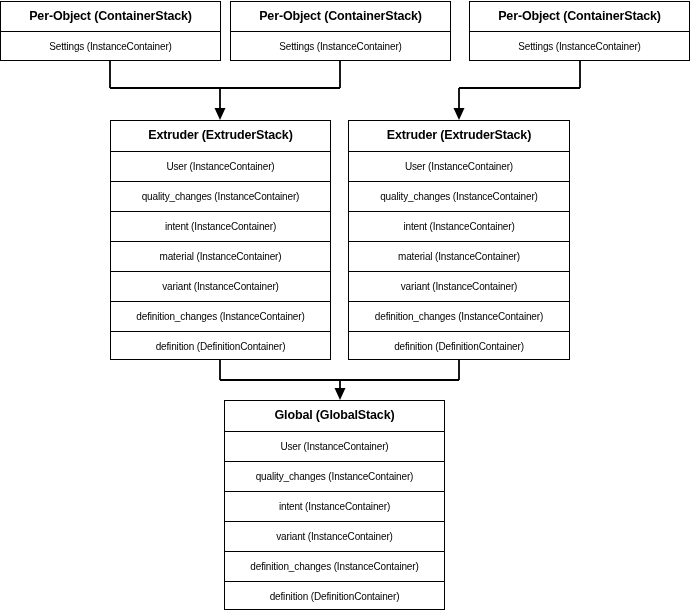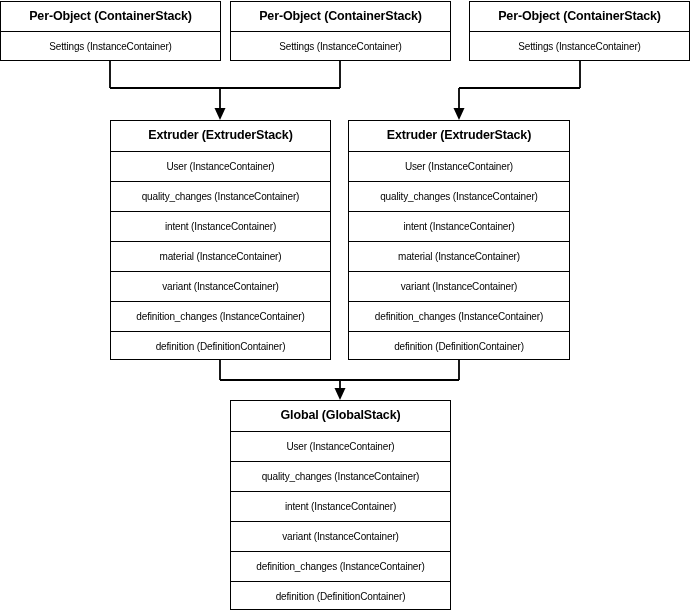--- a/index.html
+++ b/index.html
@@ -103,21 +103,21 @@
     <div class="stack-row header h30">Extruder (ExtruderStack)</div>
     <div class="stack-row item h30">User (InstanceContainer)</div>
     <div class="stack-row item h30">quality_changes (InstanceContainer)</div>
     <div class="stack-row item h30">intent (InstanceContainer)</div>
     <div class="stack-row item h30">material (InstanceContainer)</div>
     <div class="stack-row item h30">variant (InstanceContainer)</div>
     <div class="stack-row item h30">definition_changes (InstanceContainer)</div>
     <div class="stack-row item h30">definition (DefinitionContainer)</div>
   </div>
 
-  <div class="stack-box" style="left:230px; top:400px; width:221px; height:210px;">
+  <div class="stack-box" style="left:224px; top:400px; width:221px; height:210px;">
     <div class="stack-row header h30">Global (GlobalStack)</div>
     <div class="stack-row item h30">User (InstanceContainer)</div>
     <div class="stack-row item h30">quality_changes (InstanceContainer)</div>
     <div class="stack-row item h30">intent (InstanceContainer)</div>
     <div class="stack-row item h30">variant (InstanceContainer)</div>
     <div class="stack-row item h30">definition_changes (InstanceContainer)</div>
     <div class="stack-row item h30">definition (DefinitionContainer)</div>
   </div>
 
   <svg id="connectors" viewBox="0 0 691 611">

